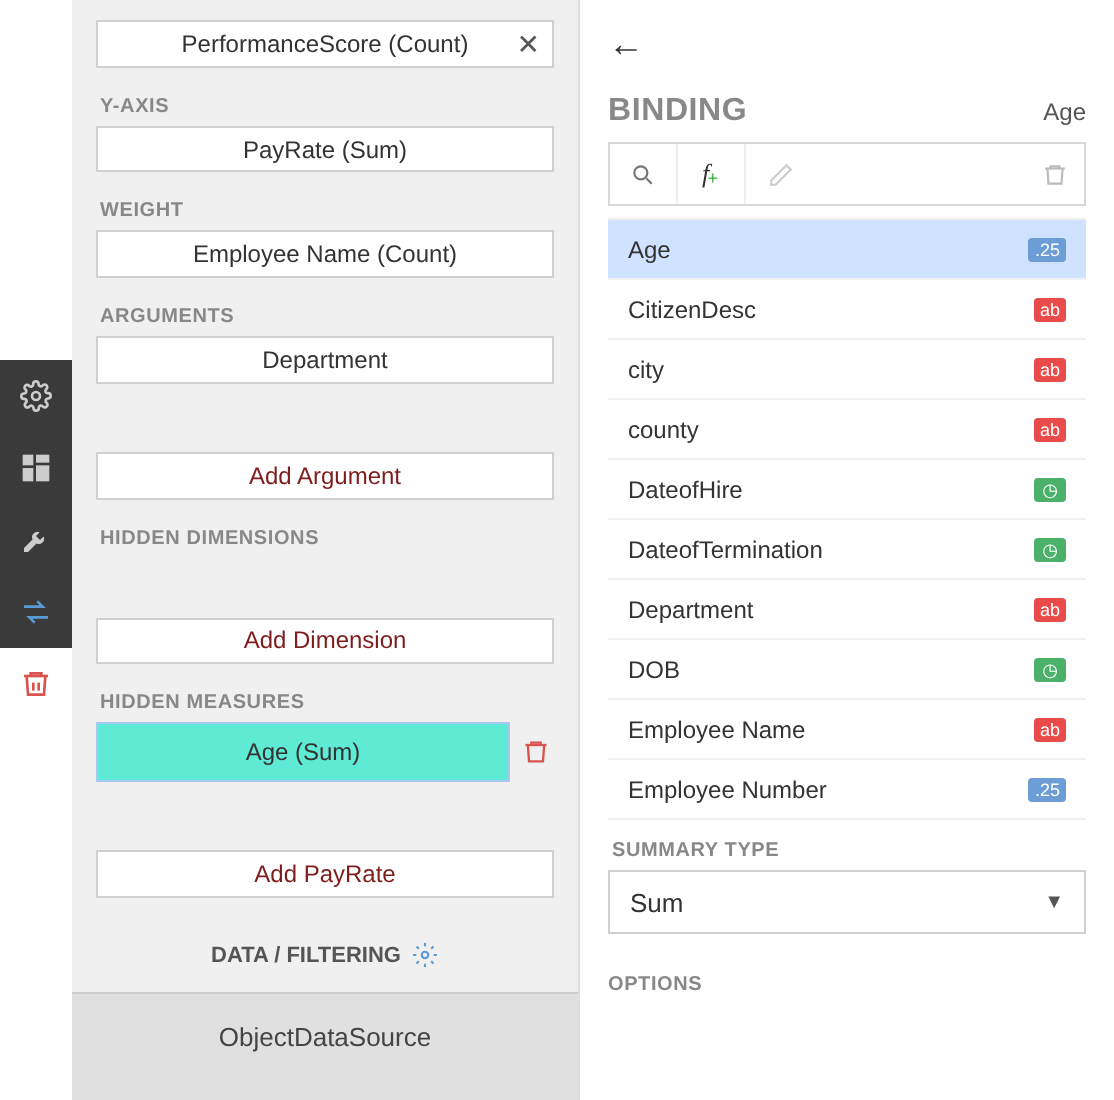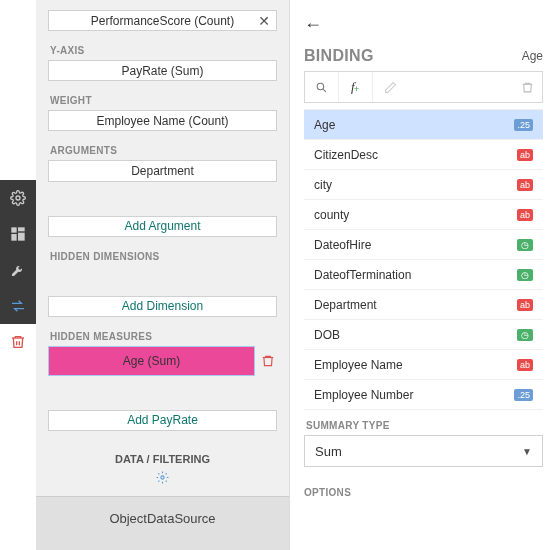--- a/index.html
+++ b/index.html
@@ -6,27 +6,27 @@
   body { font-family: "Segoe UI", Arial, sans-serif; font-size: 12px; background: #fff; width: 557px; height: 550px; overflow: hidden; position: relative; }
   .container { display: flex; height: 100%; }
   .toolbar { width: 36px; background: #fff; padding-top: 180px; display: flex; flex-direction: column; }
   .tool-btn { width: 36px; height: 36px; display: flex; align-items: center; justify-content: center; cursor: pointer; }
   .tool-dark { background: #3a3a3a; color: #ccc; }
   .tool-red { color: #d9534f; background: #fff; }
   .left-panel { width: 253px; background: #f0f0f0; padding: 10px 12px 0 12px; display: flex; flex-direction: column; position: relative; }
   .right-panel { flex: 1; background: #fff; padding: 12px 14px 0 14px; border-left: 1px solid #ddd; position: relative; }
   .section-label { font-size: 10px; font-weight: 600; color: #888; letter-spacing: 0.3px; margin: 10px 0 4px 2px; }
   .field-box { background: #fff; border: 1px solid #d0d0d0; height: 30px; display: flex; align-items: center; justify-content: center; font-size: 12px; color: #333; position: relative; margin-bottom: 4px; }
-  .field-box.placeholder { color: #0f766e; margin-top: 30px; }
-  .field-box.selected { background: #ec4899; border-color: #a8c8f0; }
+  .field-box.placeholder { color: #7f1d1d; margin-top: 30px; }
+  .field-box.selected { background: #5eead4; border-color: #a8c8f0; }
   .close-x { position: absolute; right: 6px; color: #555; font-size: 14px; cursor: pointer; }
   .field-row { display: flex; align-items: center; gap: 6px; margin-bottom: 4px; }
   .field-row .field-box { flex: 1; margin-bottom: 0; }
   .trash-small { color: #d9534f; cursor: pointer; width: 16px; text-align: center; }
-  .data-filtering { text-align: center; font-size: 11px; font-weight: 600; color: #555; margin-top: 18px; display: flex; align-items: center; justify-content: center; gap: 6px; flex-direction: column; }
+  .data-filtering { text-align: center; font-size: 11px; font-weight: 600; color: #555; margin-top: 18px; display: flex; align-items: center; justify-content: center; gap: 6px; }
   .data-filtering .gear { color: #5b9bd5; }
   .datasource-bar { background: #e0e0e0; margin: 12px -12px 0 -12px; text-align: center; padding: 14px 0 24px 0; font-size: 13px; color: #444; border-top: 1px solid #ccc; }
   .right-header { display: flex; align-items: center; margin-bottom: 14px; }
   .back-arrow { font-size: 18px; color: #333; cursor: pointer; }
   .binding-head { display: flex; justify-content: space-between; align-items: center; margin-bottom: 6px; }
   .binding-head .title { font-size: 16px; font-weight: 600; color: #888; letter-spacing: 0.3px; }
   .binding-head .val { font-size: 12px; color: #555; }
   .search-row { display: flex; align-items: center; border: 1px solid #d8d8d8; height: 32px; margin-bottom: 6px; }
   .search-row .cell { display: flex; align-items: center; justify-content: center; height: 100%; }
   .search-row .search { width: 34px; border-right: 1px solid #eee; color: #777; }

